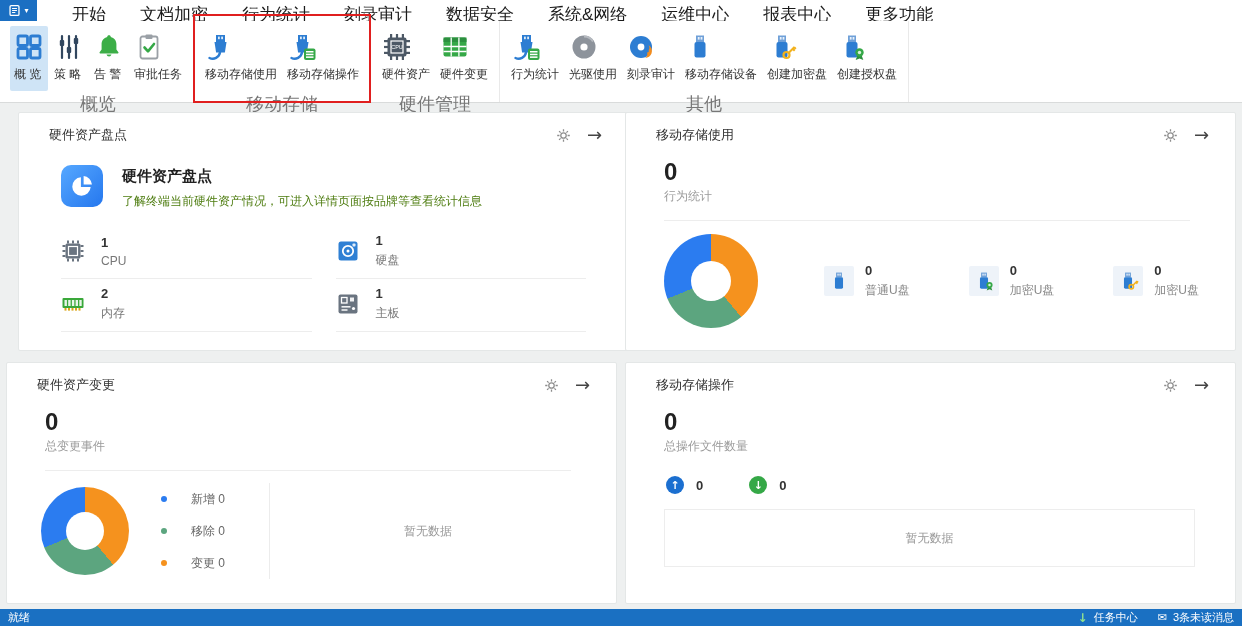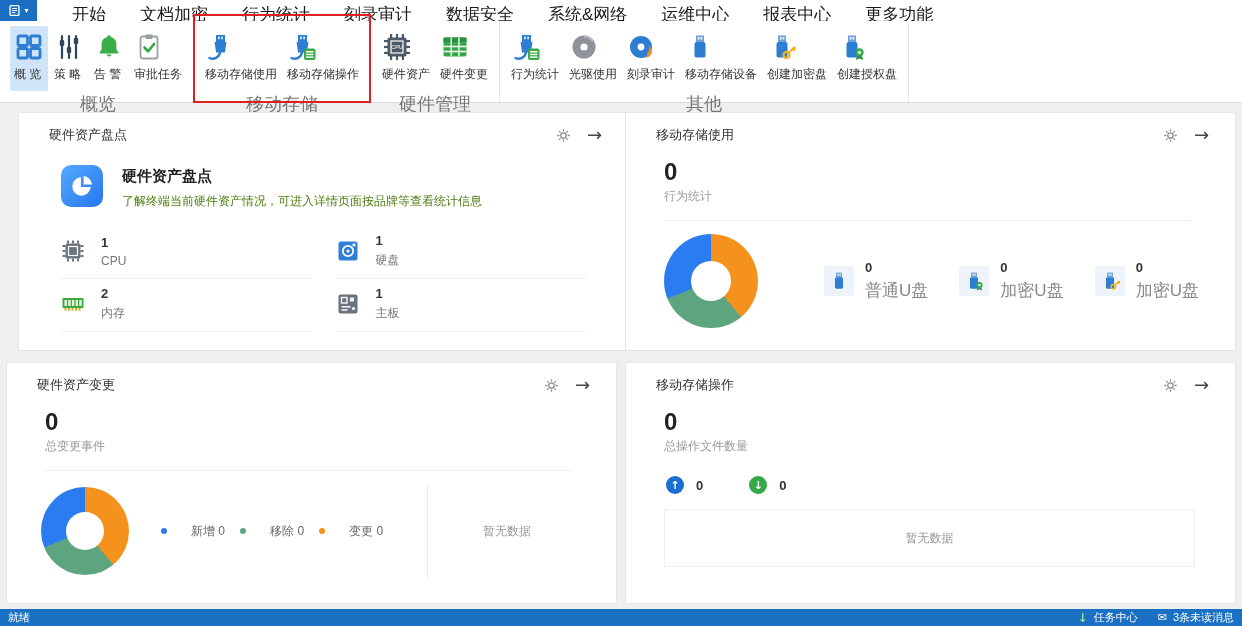--- a/index.html
+++ b/index.html
@@ -52,24 +52,24 @@
     background:conic-gradient(#f5921e 0deg 140deg, #5ca57f 140deg 248deg, #2b7cf0 248deg 360deg); }
   .donut::after { content:""; position:absolute; background:#fff; border-radius:50%; }
   .donut.d94 { width:94px; height:94px; } .donut.d94::after { inset:27px; }
   .donut.d88 { width:88px; height:88px; } .donut.d88::after { inset:25px; }
   
   .c2-body { display:flex; align-items:center; margin:13px 36px 0 38px; }
   .c2-stats { flex:1; display:flex; justify-content:space-between; margin-left:66px; }
   .stat { display:flex; align-items:center; gap:11px; }
   .stat-ic { width:30px; height:30px; background:#eef3f9; border-radius:2px; display:flex; align-items:center; justify-content:center; }
   .stat-val { font-size:13px; font-weight:bold; color:#333; }
-  .stat-lab { margin-top:4px; font-size:17px; color:#888; white-space:nowrap; }
+  .stat-lab { margin-top:4px; font-size:12px; color:#888; white-space:nowrap; }
   
   .c3-body { display:flex; align-items:center; margin:12px 30px 0 34px; }
-  .legend { margin-left:32px; display:flex; flex-direction:row; gap:15px; }
+  .legend { margin-left:32px; display:flex; flex-direction:column; gap:15px; }
   .lg-item { display:flex; align-items:center; gap:24px; font-size:12px; color:#666; }
   .dot { width:6px; height:6px; border-radius:50%; flex:none; }
   .vdivider { width:1px; height:96px; background:#ececec; margin-left:44px; }
   .empty-center { flex:1; text-align:center; font-size:12px; color:#999; }
   
   .c4-arrows { display:flex; align-items:center; gap:46px; margin:21px 0 0 40px; }
   .c4-arrow { display:flex; align-items:center; gap:12px; }
   .circ { width:18px; height:18px; border-radius:50%; color:#fff; font-size:11px; font-weight:bold; display:flex; align-items:center; justify-content:center; font-family:"DejaVu Sans",sans-serif; }
   .circ.up { background:#1b6fd0; }
   .circ.down { background:#35a847; }

